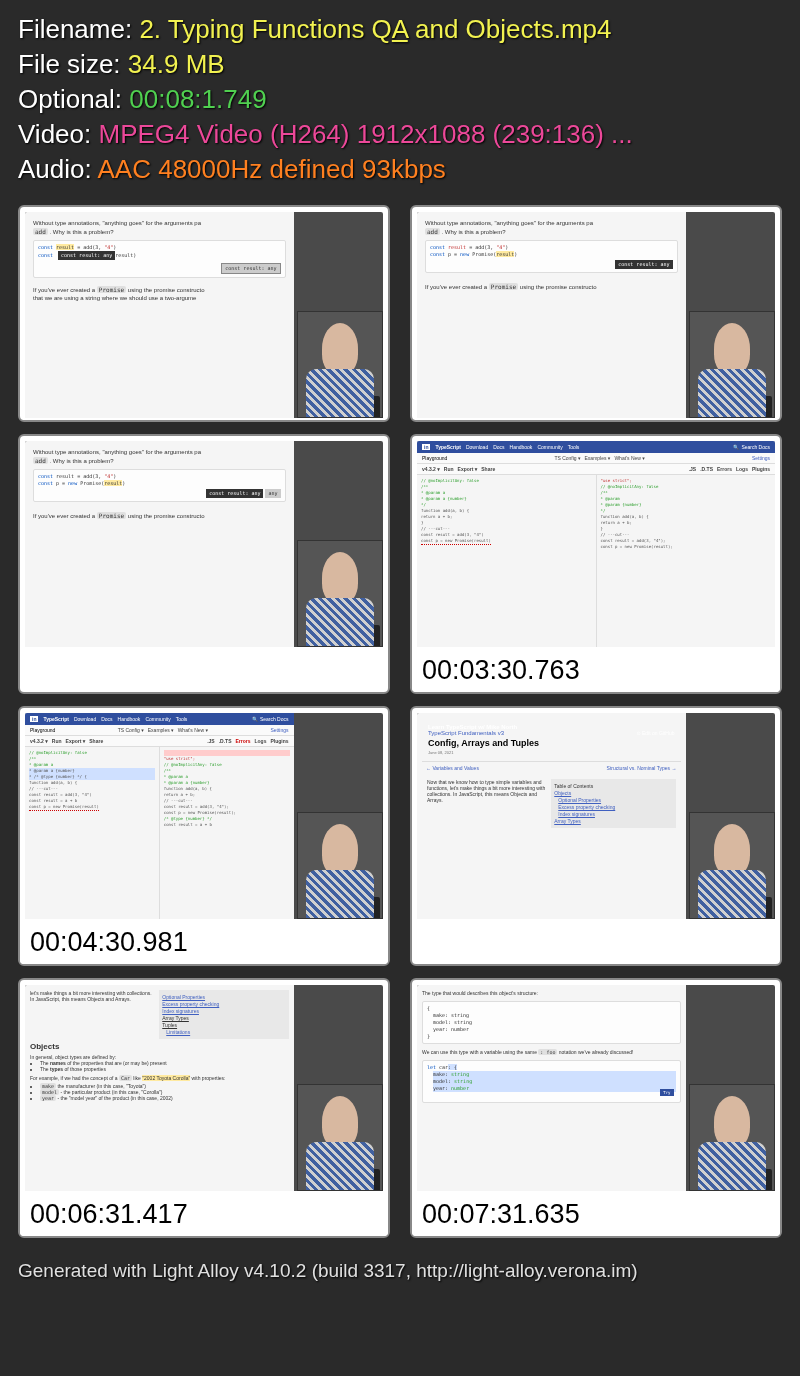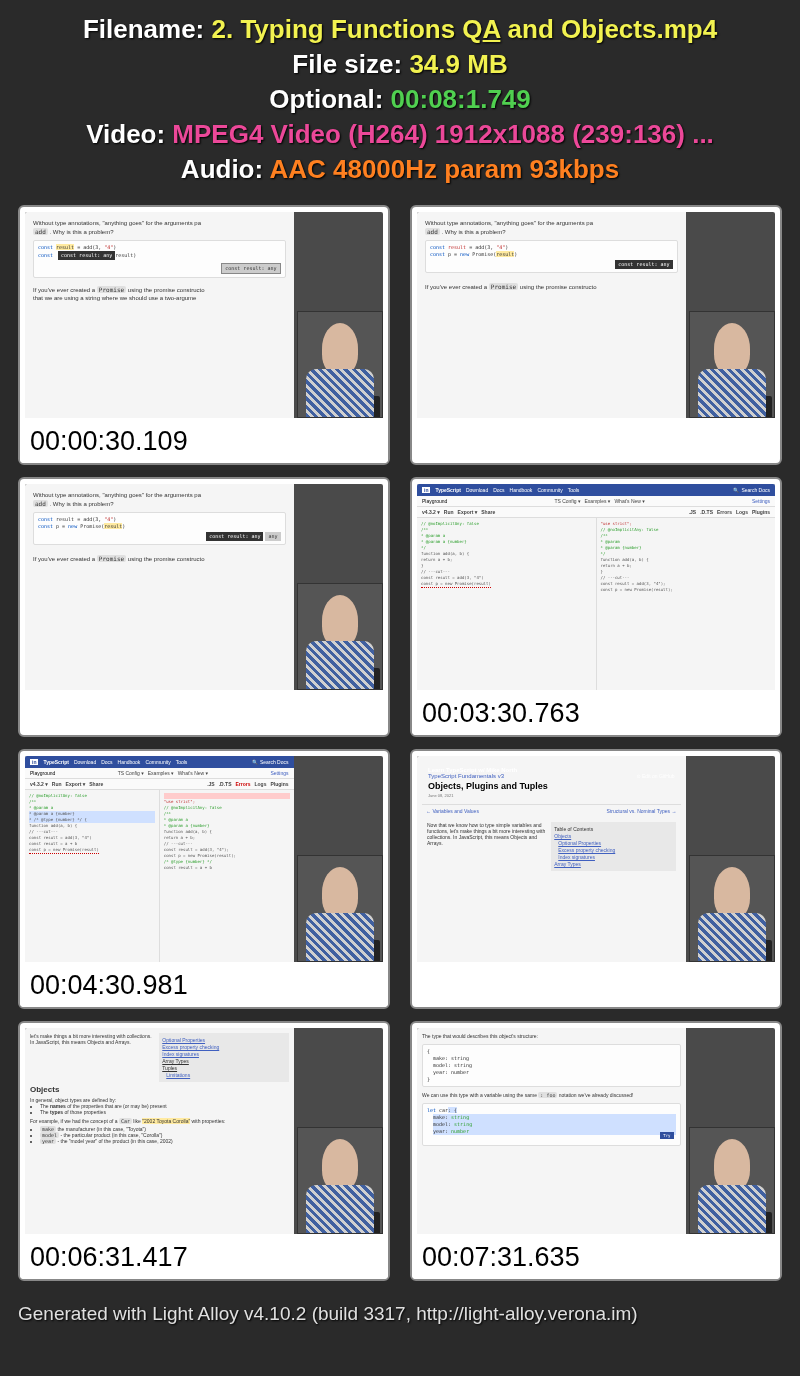--- a/index.html
+++ b/index.html
@@ -9,23 +9,22 @@
     width: 800px;
     margin: 0 auto;
     color: #fff;
   }
   .info-panel {
     padding: 12px 18px 18px 18px;
   }
   .info-row {
     font-size: 26px;
     line-height: 1.35;
-    font-weight: 700;
+    font-weight: 400;
     text-shadow: 1px 1px 2px #000;
-    text-align: center;
   }
   .label { color: #fff; }
   .yellow { color: #f2f250; }
   .green { color: #50d050; }
   .cyan { color: #ec4899; }
   .orange { color: #ff8020; }
   .underline-a {
     text-decoration: underline;
   }
   .thumbs-grid {
@@ -254,21 +253,21 @@
   <div class="info-row">
     <span class="label">File size: </span><span class="yellow">34.9 MB</span>
   </div>
   <div class="info-row">
     <span class="label">Optional: </span><span class="green">00:08:1.749</span>
   </div>
   <div class="info-row">
     <span class="label">Video: </span><span class="cyan">MPEG4 Video (H264) 1912x1088 (239:136) ...</span>
   </div>
   <div class="info-row">
-    <span class="label">Audio: </span><span class="orange">AAC 48000Hz param 93kbps</span>
+    <span class="label">Audio: </span><span class="orange">AAC 48000Hz defined 93kbps</span>
   </div>
 </div>
 
 <div class="thumbs-grid">
 
   <div class="thumb-cell">
     <div class="thumb-image">
       <div class="slide-doc">
         <div class="doc-line"><span>Without type annotations, "anything goes" for the arguments pa</span></div>
         <div class="doc-line"><span class="pill">add</span> <span>. Why is this a problem?</span></div>
@@ -277,21 +276,20 @@
           <div><span class="kw-blue">const </span><span class="tooltip">const result: any</span><span>result</span><span>)</span></div>
           <div style="text-align:right;margin-top:3px"><span class="tooltip" style="background:#ccc;color:#333;border:1px solid #888">const result: any</span></div>
         </div>
         <div class="doc-line" style="margin-top:8px"><span>If you've ever created a </span><span class="pill">Promise</span><span> using the promise constructo</span></div>
         <div class="doc-line"><span>that we are using a string where we should use a two-argume</span></div>
       </div>
       <div class="presenter">
           <div class="laptop"></div>
         </div>
     </div>
-    <div class="timestamp">00:00:30.109</div>
   </div>
 
   <div class="thumb-cell">
     <div class="thumb-image">
       <div class="slide-doc">
         <div class="doc-line"><span>Without type annotations, "anything goes" for the arguments pa</span></div>
         <div class="doc-line"><span class="pill">add</span> <span>. Why is this a problem?</span></div>
         <div class="codebox">
           <div><span class="kw-blue">const </span><span class="kw-red">result</span><span> = add(3, </span><span class="kw-red">"4"</span><span>)</span></div>
           <div><span class="kw-blue">const </span><span>p</span><span> = </span><span class="kw-blue">new</span><span> Promise(</span><span class="hl">result</span><span>)</span></div>
@@ -460,21 +458,21 @@
     <div class="thumb-image">
       <div class="fullslide">
         <div class="course-head">
           <div style="display:flex;justify-content:space-between">
             <span style="font-weight:bold">Learn TypeScript w/ Mike North</span>
           </div>
           <div style="display:flex;justify-content:space-between;align-items:baseline">
             <span class="course-link">TypeScript Fundamentals v3</span>
             <span style="font-size:5px">⊙ <span>Edit on GitHub</span></span>
           </div>
-          <div class="course-title">Objects, Plugins and Tuples</div>
+          <div class="course-title">Config, Arrays and Tuples</div>
           <div style="font-size:4px;color:#777">June 08, 2021</div>
         </div>
         <div class="nav-links" style="padding:0 4px">
             <span>← Variables and Values</span>
             <span>Structural vs. Nominal Types →</span>
           </div>
         <div class="course-body">
           <div style="flex:1;color:#333">Now that we know how to type simple variables and functions, let's make things a bit more interesting with collections. In JavaScript, this means Objects and Arrays.</div>
           <div class="toc-box" style="flex:1">
             <div style="color:#333">Table of Contents</div>

